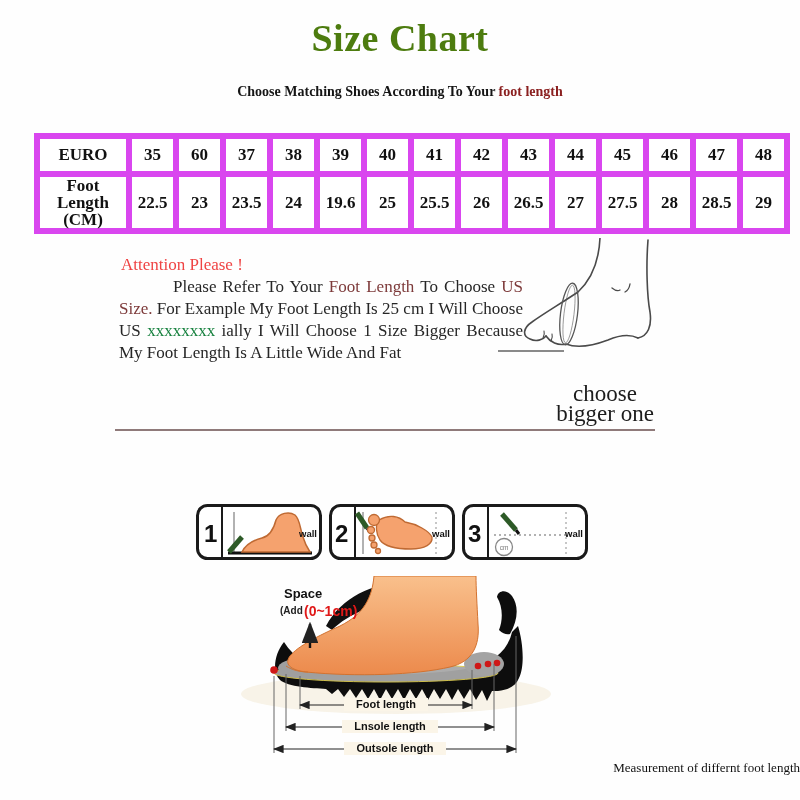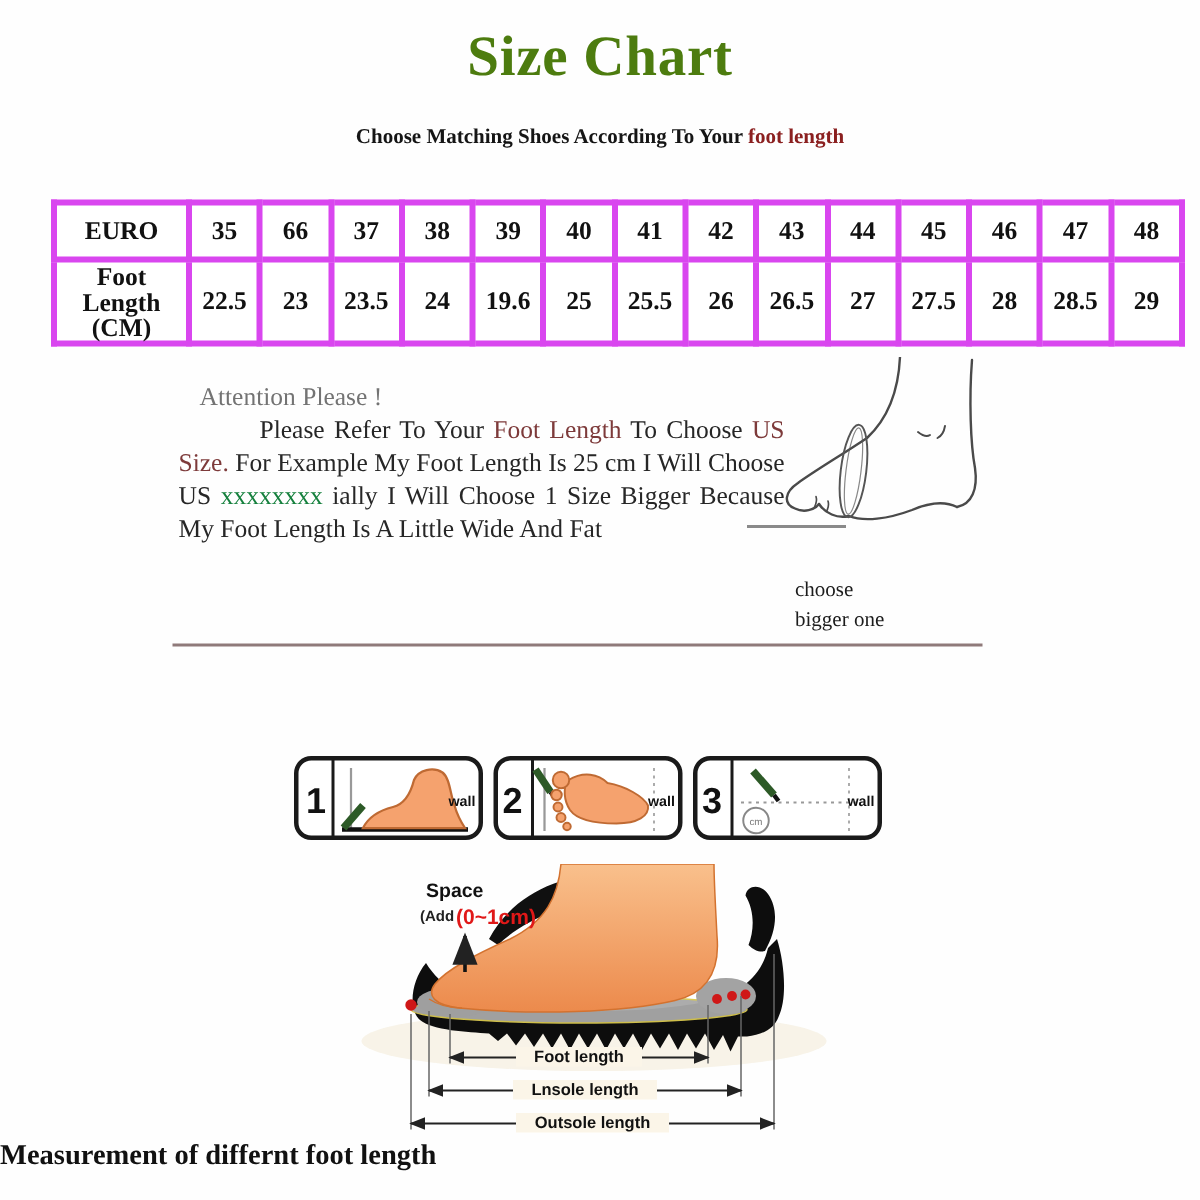--- a/index.html
+++ b/index.html
@@ -8,67 +8,67 @@
   .abs{position:absolute;}
 
   
   .title{top:16px;left:0;width:800px;text-align:center;font-size:38px;font-weight:700;letter-spacing:.5px;color:#4d7c0f;}
   .subtitle{top:84px;left:0;width:800px;text-align:center;font-size:14px;font-weight:700;color:#151515;}
   .subtitle .hl{color:#8b2020;}
 
   
   .size-table-wrap{top:133px;left:34px;width:756px;}
   table.size{border-collapse:collapse;table-layout:fixed;width:756px;border:3px solid #111;}
-  table.size td,table.size th{border:4px solid #d946ef;text-align:center;vertical-align:middle;
+  table.size td,table.size th{border:6px solid #d946ef;text-align:center;vertical-align:middle;
         font-weight:700;color:#111;padding:0;background:#fff;}
   table.size th.hdr{width:86px;font-size:17px;}
   tr.r1{height:38px;}  tr.r1 td{font-size:17px;}
   tr.r2{height:56px;}  tr.r2 td{font-size:17px;margin-left:27px;}
   tr.r2 th{font-size:15px;line-height:17px;}
 
   
   .attention{top:254px;left:119px;width:404px;font-size:17px;line-height:22px;}
-  .att-head{color:#737373;margin:0 0 0 14px;}
+  .att-head{color:#ef4444;margin:0 0 0 2px;}
   #att-para{margin:0;text-align:justify;text-indent:54px;}
   .seg-normal{color:#262626;}
   .seg-maroon{color:#7d3a3a;}
   .seg-red{color:#15803d;}
 
   .leader-line{top:350px;left:498px;width:66px;height:2px;background:#8a8a8a;}
 
-  .foot-note{top:384px;left:530px;width:150px;font-size:14px;line-height:20px;color:#1c1c1c;}
+  .foot-note{top:384px;left:530px;width:150px;text-align:center;font-size:23px;line-height:20px;color:#1c1c1c;}
 
   .divider{top:429px;left:115px;width:540px;height:2px;background:#8f7a7a;}
 
   .measure-heading{top:449px;left:0;width:800px;text-align:center;
       font-family:"Liberation Sans",sans-serif;font-style:italic;font-weight:700;
       font-size:25px;color:#4b3d75;}
 
-  .caption{top:760px;left:0;width:800px;text-align:left;font-size:19px;font-weight:700;color:#111;}
+  .caption{top:760px;left:0;width:800px;text-align:right;font-size:13px;font-weight:400;color:#111;}
 
   svg text{font-family:"Liberation Sans",sans-serif;}
 </style>
 </head>
 <body>
 
 <div id="stage">
 
   <div class="abs title">Size Chart</div>
 
   <div class="abs subtitle">
     <span>Choose Matching Shoes According To Your </span><span class="hl">foot length</span>
   </div>
 
   <div class="abs size-table-wrap">
     <table class="size">
       <tbody>
           <tr class="r1" id="row-euro">
         <th class="hdr">EURO</th>
       <td>35</td>
-            <td>66</td>
+            <td>60</td>
             <td>37</td>
             <td>38</td>
             <td>39</td>
             <td>40</td>
             <td>41</td>
             <td>42</td>
             <td>43</td>
             <td>44</td>
             <td>45</td>
             <td>46</td>

